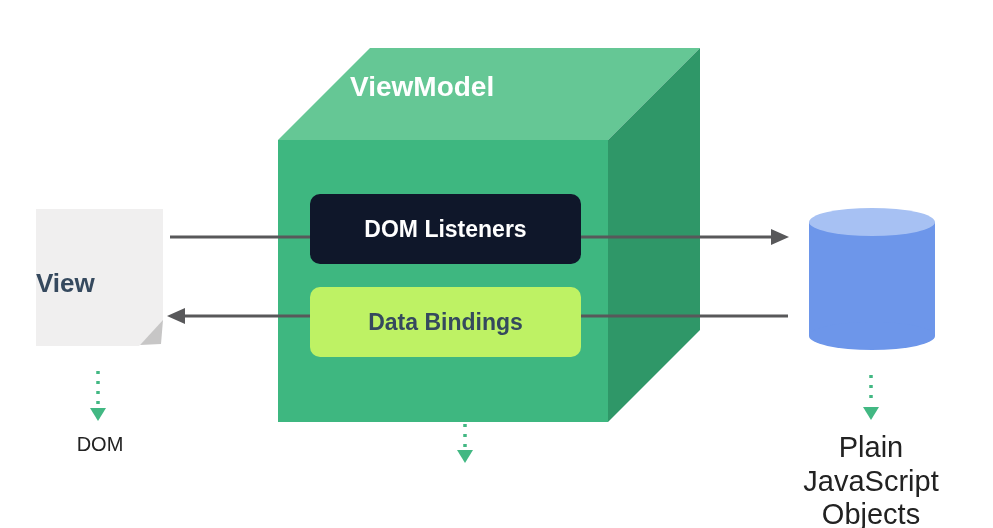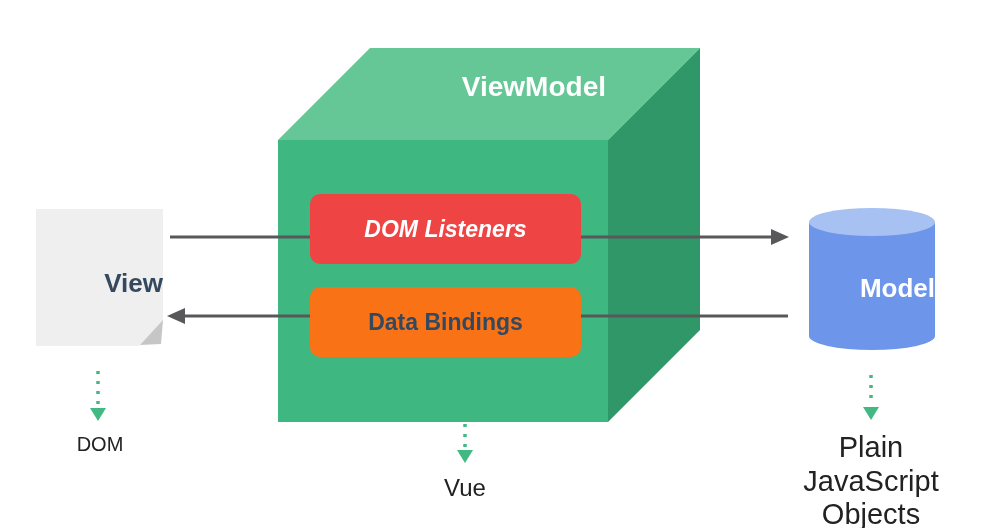--- a/index.html
+++ b/index.html
@@ -20,40 +20,40 @@
   .cube-side    { fill: #2f9768; }
   .cube-front   { fill: #3eb780; }
   .arrow-line   { stroke: #58585a; stroke-width: 3; }
   .arrow-head   { fill: #58585a; }
   .dot-line     { stroke: #42b883; stroke-width: 3.5; stroke-dasharray: 3 7; }
   .dot-head     { fill: #42b883; }
   .cyl-body     { fill: #6d96ea; }
   .cyl-top      { fill: #a7c1f3; }
 
   
-  .overlay { position: absolute; text-align: right; }
+  .overlay { position: absolute; text-align: left; }
   .view-label {
     left: 36px; top: 268px; width: 127px;
     font-size: 26px; font-weight: bold; color: #35495e;
   }
   .viewmodel-label {
     left: 350px; top: 71px; width: 256px;
     font-size: 28px; font-weight: bold; color: #ffffff;
   }
   .model-label {
     left: 809px; top: 273px; width: 126px;
     font-size: 26px; font-weight: bold; color: #ffffff;
   }
   .pill {
     position: absolute; left: 310px; width: 271px; height: 70px;
     border-radius: 10px; display: flex; align-items: center; justify-content: center;
     font-size: 23px; font-weight: bold;
   }
-  .dom-box  { top: 194px; background: #ef4444; color: #ffffff; font-style: italic; }
-  .data-box { top: 287px; background: #f97316; color: #35495e; }
+  .dom-box  { top: 194px; background: #0f172a; color: #ffffff; }
+  .data-box { top: 287px; background: #bef264; color: #35495e; }
   .annotation { position: absolute; text-align: center; color: #222222; }
   .dom-annotation { left: 38px;  top: 433px; width: 124px; font-size: 20px; }
   .vue-annotation { left: 403px; top: 474px; width: 124px; font-size: 24px; }
   .pjo-annotation { left: 779px; top: 431px; width: 184px; font-size: 29px; line-height: 1.16; }
 </style>
 </head>
 <body>
 
 <div class="stage">
 
@@ -91,21 +91,19 @@
   <div class="overlay viewmodel-label">ViewModel</div>
 
   <div class="pill dom-box">
     <span>DOM Listeners</span>
   </div>
 
   <div class="pill data-box">
     <span>Data Bindings</span>
   </div>
 
-  <div class="overlay model-label">Model</div>
 
   <div class="annotation dom-annotation">DOM</div>
 
-  <div class="annotation vue-annotation">Vue</div>
 
   <div class="annotation pjo-annotation">Plain JavaScript Objects</div>
 
 </div>
 
 </body></html>

